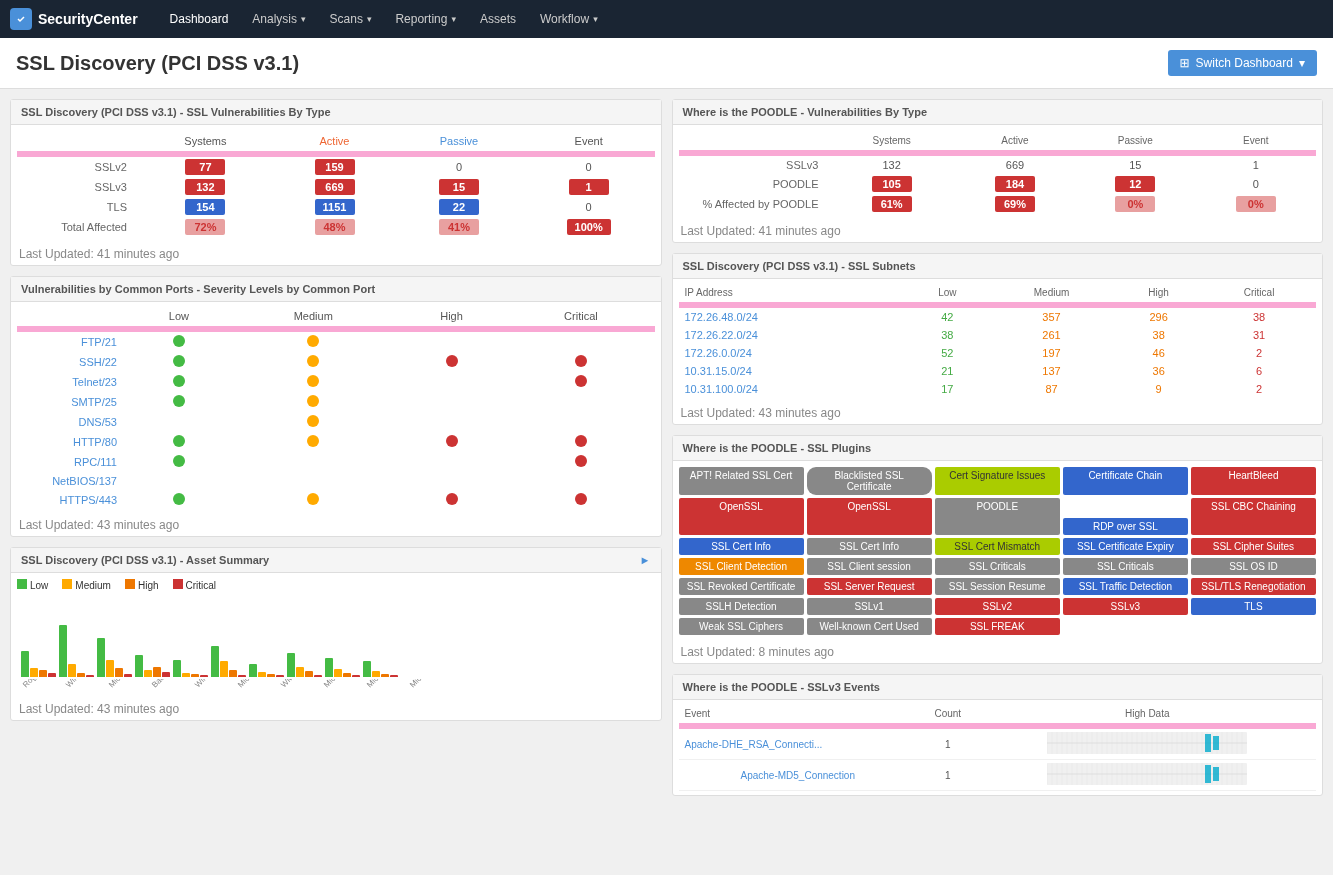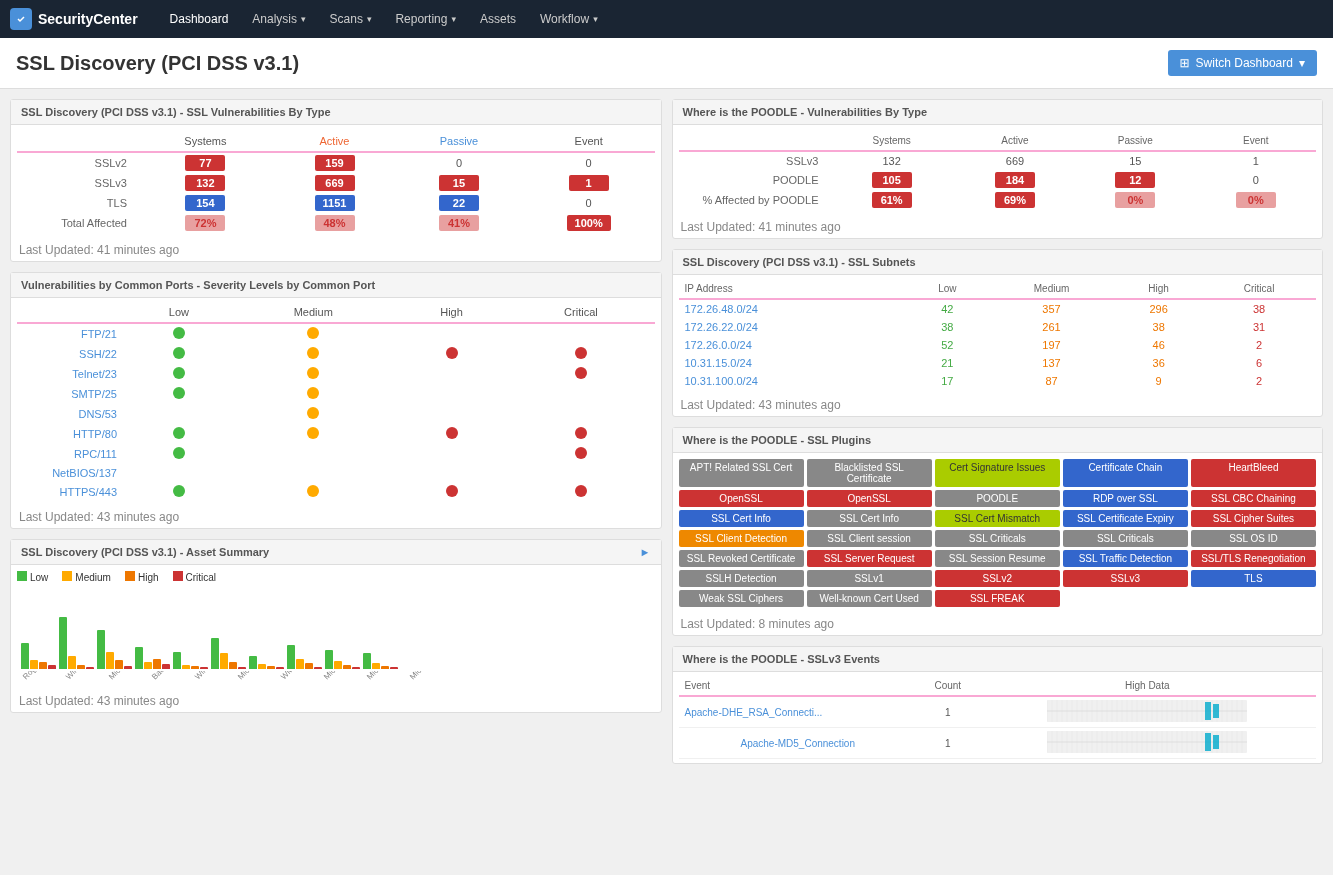--- a/index.html
+++ b/index.html
@@ -71,21 +71,21 @@
       display: flex;
       align-items: center;
       justify-content: space-between;
     }
     .panel-body { padding: 8px; }
 
     
     table { width: 100%; border-collapse: collapse; font-size: 11px; }
     th {
       text-align: center; padding: 4px 6px; font-weight: normal;
-      color: #555; border-bottom: 2px solid #f9a8d4;
+      color: #555; border-bottom: 6px solid #f9a8d4;
     }
     th.active-col { color: #e63; }
     th.passive-col { color: #4a90d9; }
     td { padding: 3px 6px; text-align: center; color: #555; }
     td.label-col { text-align: right; color: #666; padding-right: 10px; }
 
     .bar-cell { padding: 2px 4px; }
     .bar {
       display: inline-block; color: white; font-size: 11px; font-weight: bold;
       padding: 2px 8px; border-radius: 2px; min-width: 40px; text-align: center;
@@ -536,28 +536,28 @@
       </div>
       <div class="last-updated">Last Updated: 43 minutes ago</div>
     </div>
 
     <div class="panel">
       <div class="panel-header">
         <span>Where is the POODLE - SSL Plugins</span>
       </div>
       <div id="plugins-grid" class="plugins-grid">
           <div class="plugin-tag" style="background: rgb(136, 136, 136);">APT! Related SSL Cert</div>
-          <div class="plugin-tag" style="background: rgb(136, 136, 136);">Blacklisted SSL Certificate</div>
+          <div class="plugin-tag" style="background: rgb(136, 136, 136); border-radius: 9px;">Blacklisted SSL Certificate</div>
           <div class="plugin-tag" style="background: rgb(170, 204, 0); color: rgb(51, 51, 51);">Cert Signature Issues</div>
           <div class="plugin-tag" style="background: rgb(51, 102, 204);">Certificate Chain</div>
           <div class="plugin-tag" style="background: rgb(204, 51, 51);">HeartBleed</div>
           <div class="plugin-tag" style="background: rgb(204, 51, 51);">OpenSSL</div>
           <div class="plugin-tag" style="background: rgb(204, 51, 51);">OpenSSL</div>
           <div class="plugin-tag" style="background: rgb(136, 136, 136);">POODLE</div>
-          <div class="plugin-tag" style="background: rgb(51, 102, 204);">RDP over SSL</div>
+          <div class="plugin-tag" style="background: rgb(51, 102, 204); margin-top: 20px;">RDP over SSL</div>
           <div class="plugin-tag" style="background: rgb(204, 51, 51);">SSL CBC Chaining</div>
           <div class="plugin-tag" style="background: rgb(51, 102, 204);">SSL Cert Info</div>
           <div class="plugin-tag" style="background: rgb(136, 136, 136);">SSL Cert Info</div>
           <div class="plugin-tag" style="background: rgb(170, 204, 0); color: rgb(51, 51, 51);">SSL Cert Mismatch</div>
           <div class="plugin-tag" style="background: rgb(51, 102, 204);">SSL Certificate Expiry</div>
           <div class="plugin-tag" style="background: rgb(204, 51, 51);">SSL Cipher Suites</div>
           <div class="plugin-tag" style="background: rgb(238, 136, 0);">SSL Client Detection</div>
           <div class="plugin-tag" style="background: rgb(136, 136, 136);">SSL Client session</div>
           <div class="plugin-tag" style="background: rgb(136, 136, 136);">SSL Criticals</div>
           <div class="plugin-tag" style="background: rgb(136, 136, 136);">SSL Criticals</div>

